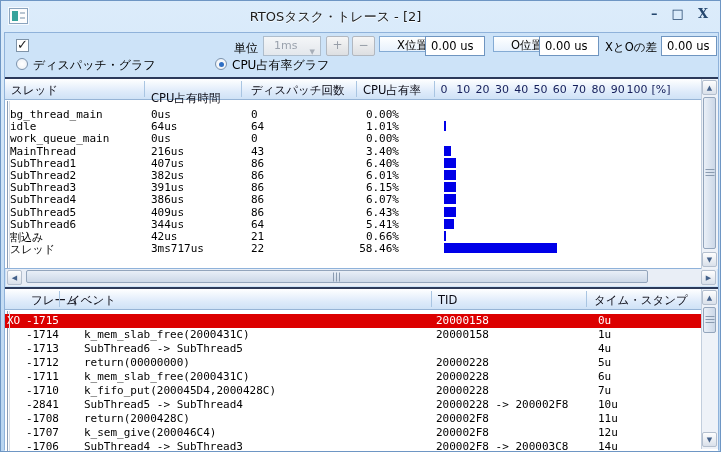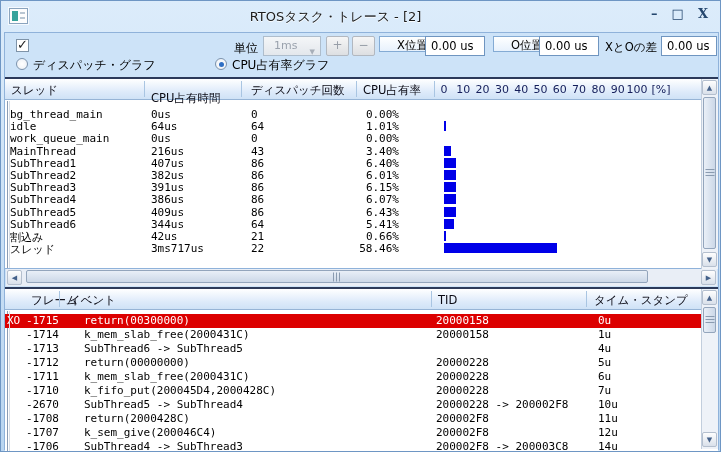--- a/index.html
+++ b/index.html
@@ -235,21 +235,20 @@
         <span class="hlbl" style="left:64px;">イベント</span>
         <div class="hsep" style="left:426px;"></div>
         <span class="hlbl" style="left:433px;">TID</span>
         <div class="hsep" style="left:581px;"></div>
         <span class="hlbl" style="left:589px;">タイム・スタンプ</span>
       </div>
       <div class="p-body mono" id="event-body">
           <div class="e-row selected" style="top: 3px; background: rgb(220, 0, 0);">
             <span class="c-marker">XO</span>
             <span class="c-frame">-1715</span>
-            <span class="c-event">return(00300000)</span>
             <span class="c-tid">20000158</span>
             <span class="c-ts">0u</span>
           </div>
           <div class="e-row" style="top: 17px;">
             <span class="c-marker"></span>
             <span class="c-frame">-1714</span>
             <span class="c-event">k_mem_slab_free(2000431C)</span>
             <span class="c-tid">20000158</span>
             <span class="c-ts">1u</span>
           </div>
@@ -275,21 +274,21 @@
           </div>
           <div class="e-row" style="top: 73px;">
             <span class="c-marker"></span>
             <span class="c-frame">-1710</span>
             <span class="c-event">k_fifo_put(200045D4,2000428C)</span>
             <span class="c-tid">20000228</span>
             <span class="c-ts">7u</span>
           </div>
           <div class="e-row" style="top: 87px;">
             <span class="c-marker"></span>
-            <span class="c-frame">-2670</span>
+            <span class="c-frame">-2841</span>
             <span class="c-event">SubThread5 -&gt; SubThread4</span>
             <span class="c-tid">20000228 -&gt; 200002F8</span>
             <span class="c-ts">10u</span>
           </div>
           <div class="e-row" style="top: 101px;">
             <span class="c-marker"></span>
             <span class="c-frame">-1708</span>
             <span class="c-event">return(2000428C)</span>
             <span class="c-tid">200002F8</span>
             <span class="c-ts">11u</span>

